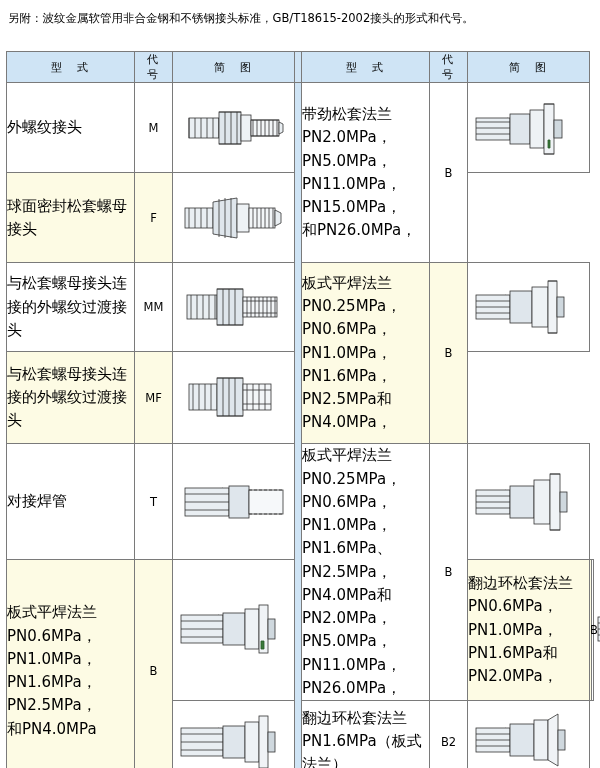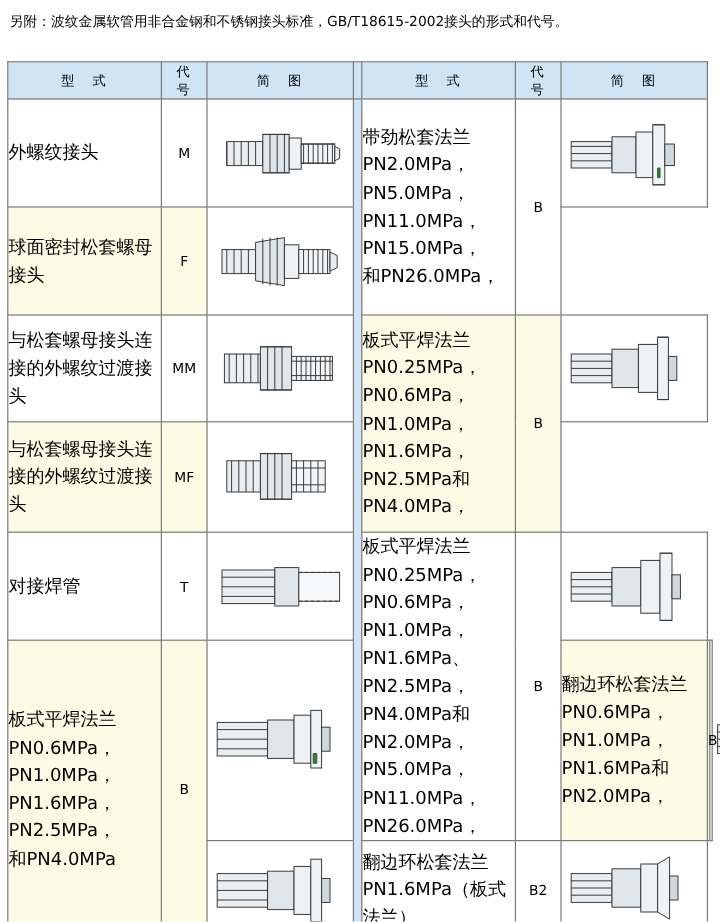--- a/index.html
+++ b/index.html
@@ -203,21 +203,21 @@
               <path d="M42 24 L68 24 M42 62 L68 62 M48 24 L48 62 M54 24 L54 62 M60 24 L60 62"></path>
               <rect x="68" y="30" width="28" height="26" fill="#f3f6f8"></rect>
               <path d="M72 30 L72 56 M78 30 L78 56 M84 30 L84 56 M90 30 L90 56"></path>
               <path d="M68 36 L96 36 M68 50 L96 50"></path>
             </g>
           </svg>
         </td>
       </tr>
 
       <tr>
-        <td class="celltext white" style="height:90px">对接焊管</td>
+        <td class="celltext white" style="height:116px">对接焊管</td>
         <td class="code white">T</td>
         <td class="fig">
           <svg width="118" height="88" viewBox="0 0 118 88">
             <g fill="none" stroke="#333" stroke-width="0.8">
               <path d="M10 36 Q18 28 28 32 Q38 36 48 30" stroke="#555"></path>
               <rect x="10" y="30" width="44" height="28" fill="#e9eef2"></rect>
               <path d="M10 36 L54 36 M10 44 L54 44 M10 52 L54 52"></path>
               <rect x="54" y="28" width="20" height="32" fill="#dfe6ec"></rect>
               <rect x="74" y="32" width="34" height="24" fill="#f6f8fa"></rect>
               <path d="M74 32 L108 32 M74 56 L108 56" stroke-dasharray="3 2"></path>

